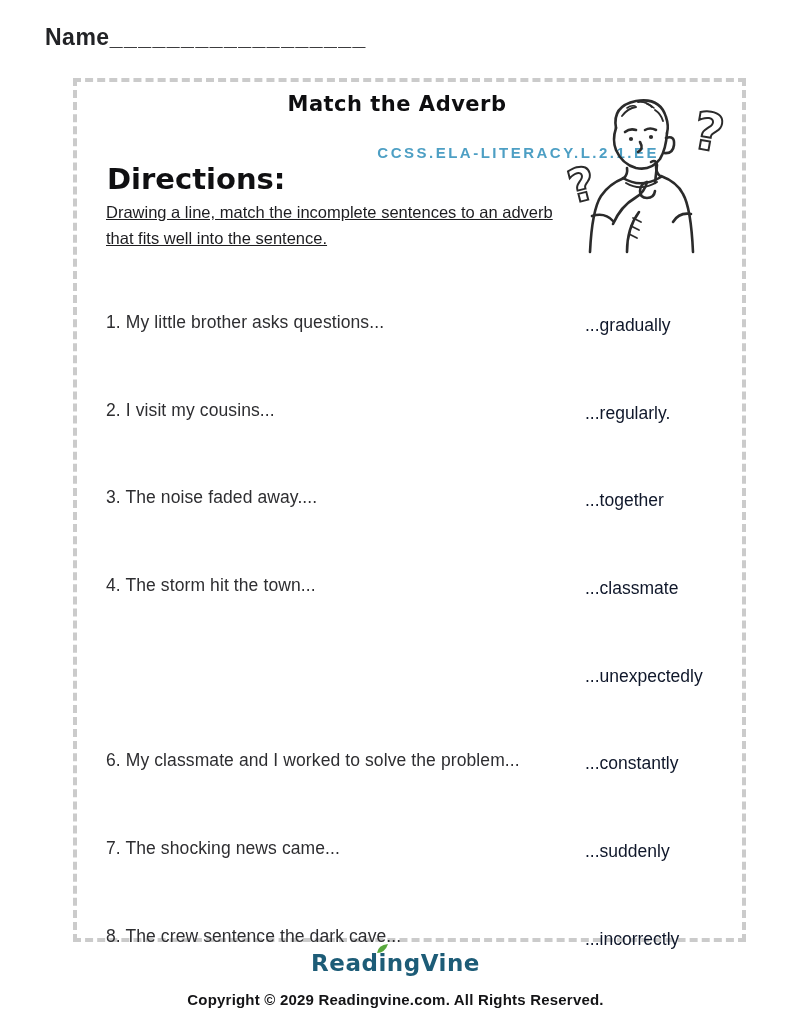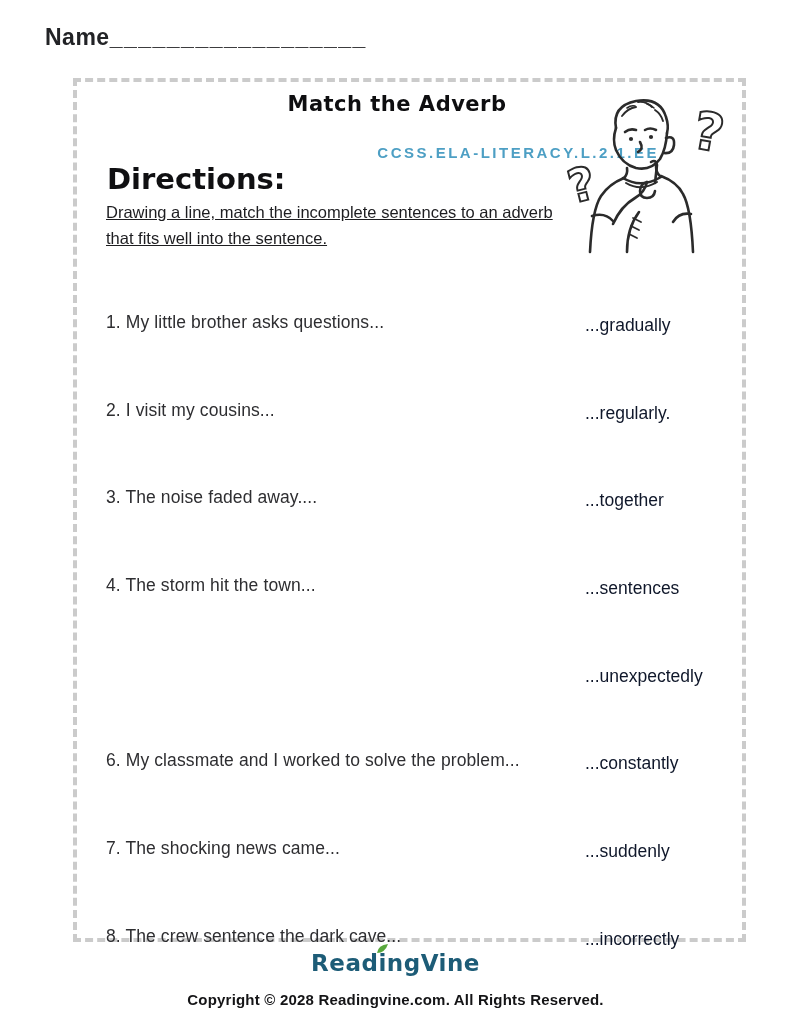--- a/index.html
+++ b/index.html
@@ -135,21 +135,21 @@
       <span>The noise faded away....</span>
     </div>
     <div class="adverb">...together</div>
   </div>
 
   <div class="question-row">
     <div class="sentence">
       <span>4.</span>
       <span>The storm hit the town...</span>
     </div>
-    <div class="adverb">...sentences</div>
+    <div class="adverb">...classmate</div>
   </div>
 
   <div class="question-row">
     <div class="adverb">...unexpectedly</div>
   </div>
 
   <div class="question-row">
     <div class="sentence">
       <span>6.</span>
       <span>My classmate and I worked to solve the problem...</span>
@@ -173,13 +173,13 @@
     <div class="adverb">...incorrectly</div>
   </div>
 </div>
 </div>
 
 <div class="footer-logo">
   <span>Read</span><span class="logo-i"><svg class="logo-leaf" width="13" height="11" viewBox="0 0 13 11">
         <path d="M1 10 Q2 2 12 1 Q9 10 1 10" fill="#58A83C"></path>
       </svg><span>i</span></span><span>ngVine</span>
 </div>
-<div class="footer-copy">Copyright © 2028 Readingvine.com. All Rights Reserved.</div>
+<div class="footer-copy">Copyright © 2029 Readingvine.com. All Rights Reserved.</div>
 
 </body></html>

